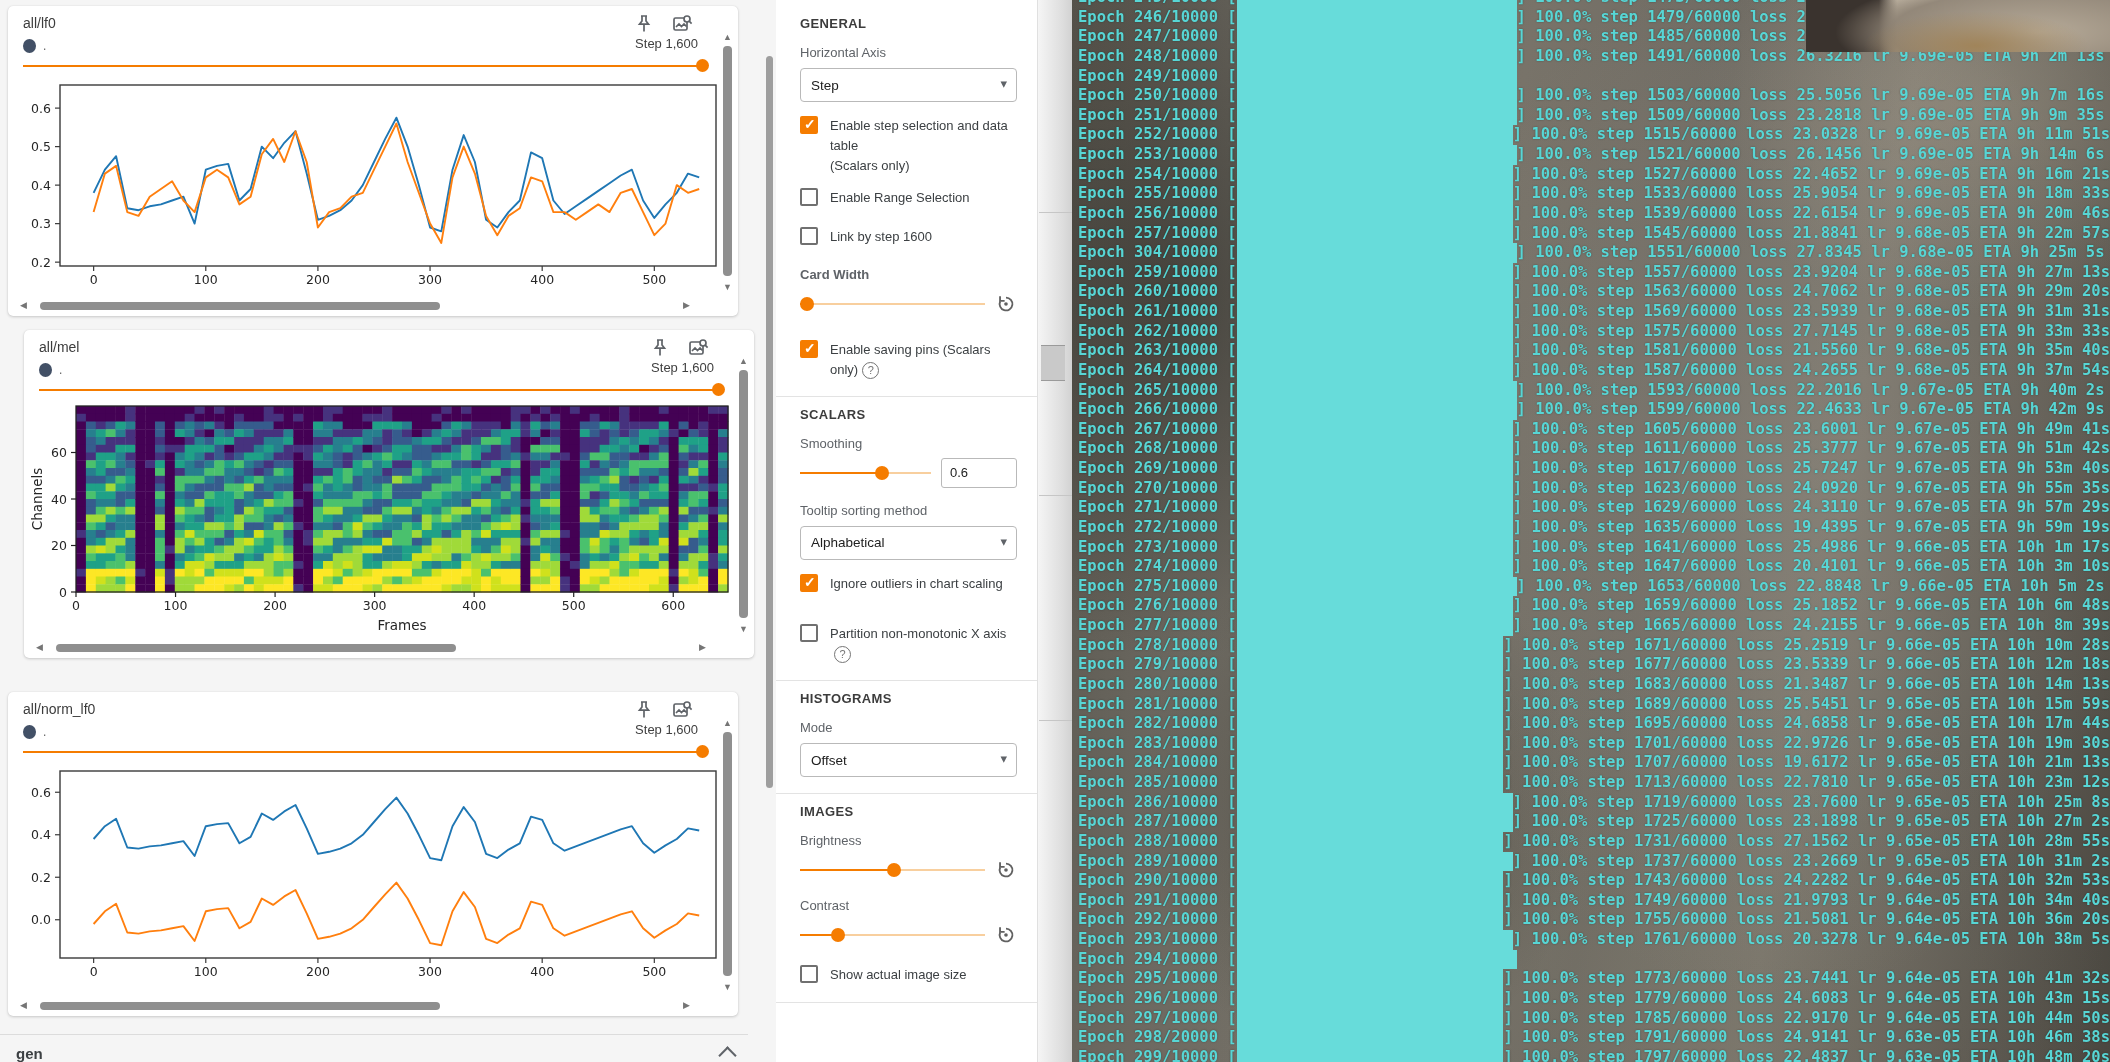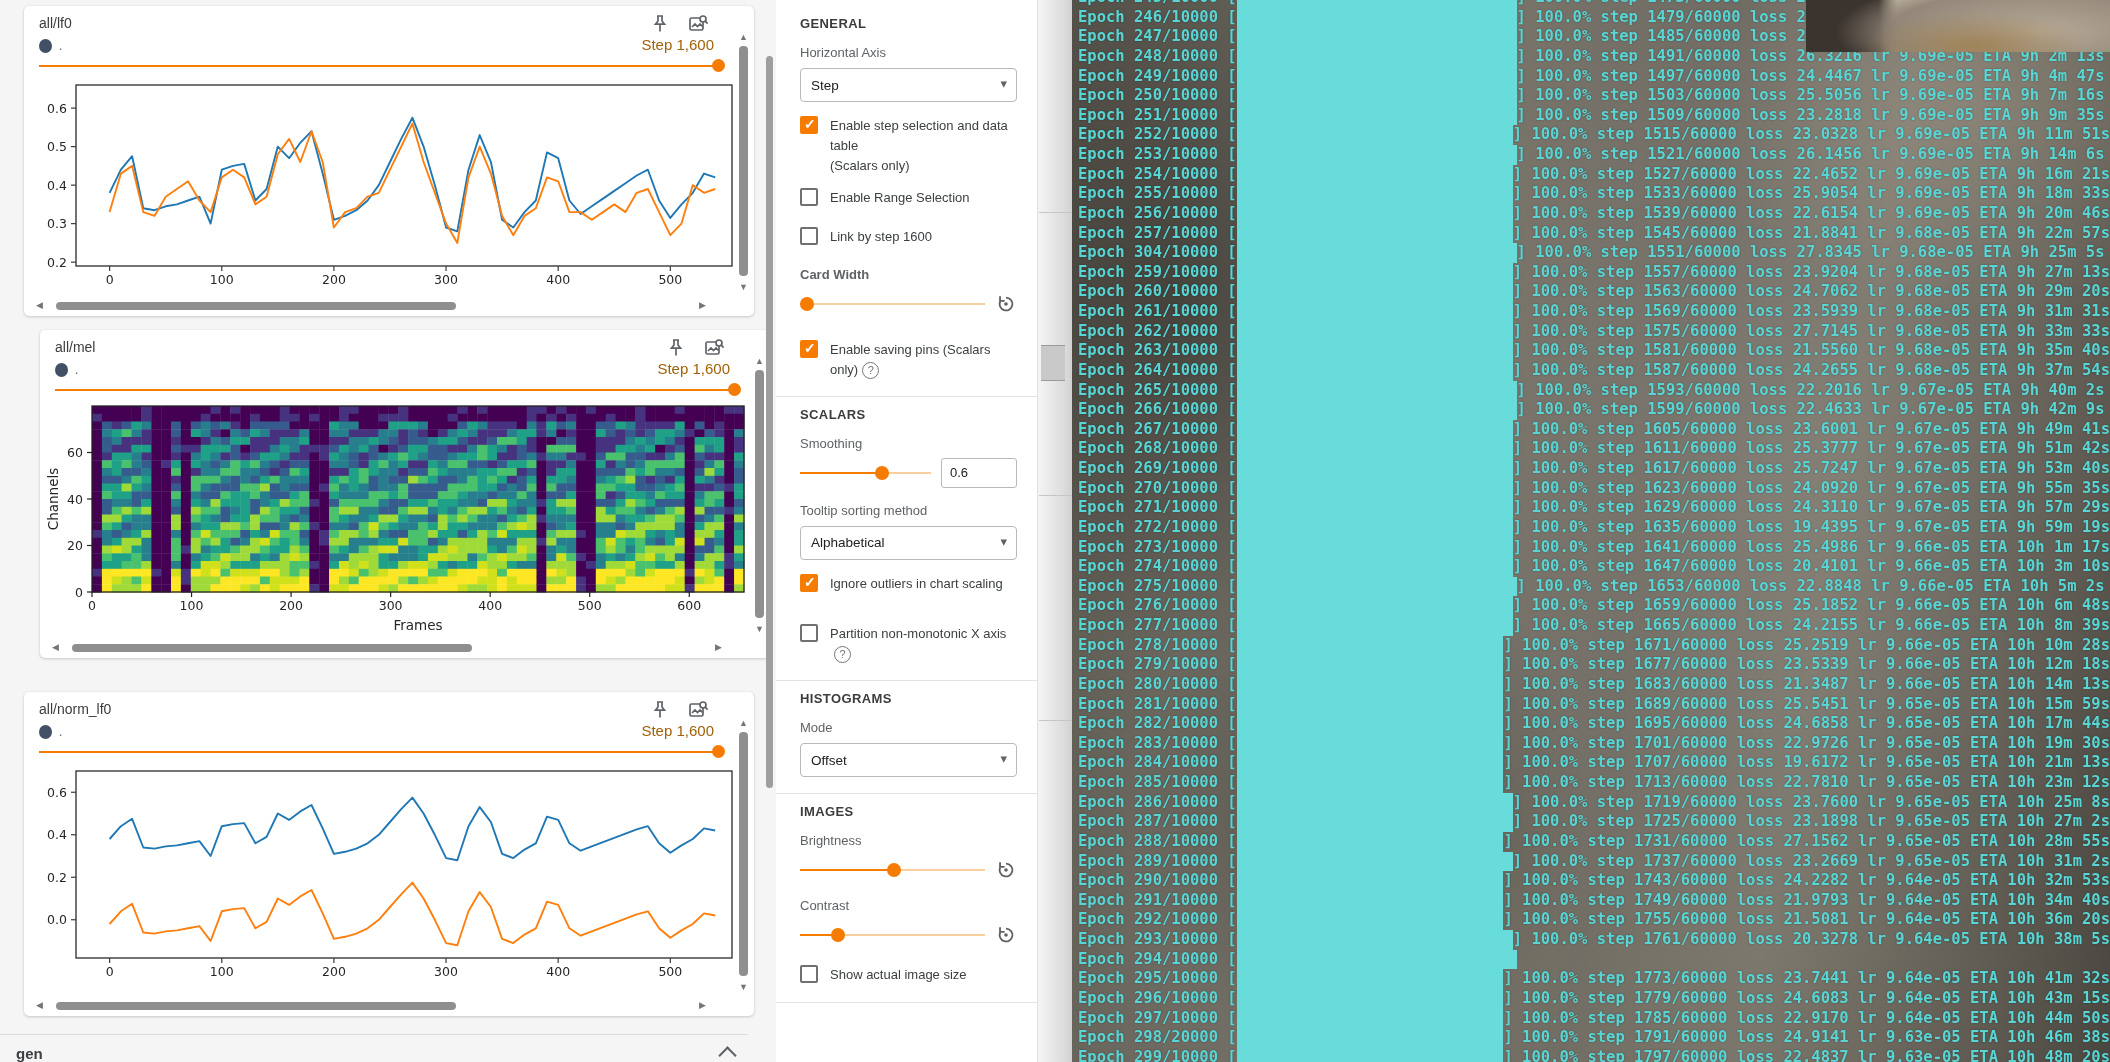--- a/index.html
+++ b/index.html
@@ -1,32 +1,32 @@
 <!DOCTYPE html>
 <html><head>
 <meta charset="utf-8">
 <style>
   html,body{margin:0;padding:0;width:2110px;height:1062px;overflow:hidden;
     font-family:"Liberation Sans",sans-serif;background:#f5f5f5;}
   .app{position:relative;width:2110px;height:1062px;}
 
   
   .cards-col{position:absolute;left:0;top:0;width:756px;height:1062px;background:#f5f5f5;}
-  .card{position:absolute;left:24px;width:730px;background:#fff;border-radius:5px;
+  .card{position:absolute;left:8px;width:730px;background:#fff;border-radius:5px;
     box-shadow:0 1px 3px rgba(0,0,0,.18),0 0 1px rgba(0,0,0,.12);}
   .card1{top:6px;height:310px;}
   .card2{top:330px;height:328px;margin-left:16px;}
   .card3{top:692px;height:324px;}
   .card-title{position:absolute;left:15px;top:9px;font-size:14px;color:#3c3c3c;}
   .card-icons{position:absolute;right:44px;top:6px;display:flex;gap:14px;}
   .icon-btn{width:24px;height:24px;cursor:pointer;}
   .run-row{position:absolute;left:15px;top:33px;display:flex;align-items:center;gap:7px;}
   .run-dot{width:13px;height:14px;border-radius:50%;background:#425066;}
   .run-name{font-size:12px;color:#616161;}
-  .step-label{position:absolute;right:40px;top:30px;font-size:15px;color:#a16207;}
+  .step-label{position:absolute;right:40px;top:30px;font-size:13px;color:#404040;}
   .step-slider{position:absolute;left:15px;top:53px;height:14px;width:688px;}
   .step-slider .track{position:absolute;left:0;right:8px;top:6px;height:2px;background:#f57c00;}
   .step-slider .thumb{position:absolute;right:2px;top:0;width:13px;height:13px;border-radius:50%;background:#f57c00;}
   .chart-wrap{position:absolute;left:6px;top:72px;}
   .hscroll{position:absolute;left:6px;bottom:4px;height:12px;width:700px;}
   .hscroll .thumb{position:absolute;left:26px;top:2px;width:400px;height:8px;background:#8f8f8f;border-radius:4px;}
   .hscroll .arr{position:absolute;top:0;font-size:9px;color:#757575;cursor:pointer;}
   .hscroll .arr.l{left:6px;} .hscroll .arr.r{right:24px;}
   .vscroll{position:absolute;right:5px;top:26px;bottom:24px;width:10px;}
   .vscroll .thumb{position:absolute;left:0;top:14px;bottom:16px;width:9px;background:#8f8f8f;border-radius:4px;}
@@ -2028,21 +2028,21 @@
     <div class="line" style="top:720px;"></div>
     <div class="thumb"></div>
   </div>
 
   <div class="terminal">
     <div class="term-lines" id="term-lines">
         <div class="term-line"><span>Epoch 245/10000 [</span><span class="term-bar"></span><span>] 100.0% step 1473/60000 loss 2</span></div>
         <div class="term-line"><span>Epoch 246/10000 [</span><span class="term-bar"></span><span>] 100.0% step 1479/60000 loss 2</span></div>
         <div class="term-line"><span>Epoch 247/10000 [</span><span class="term-bar"></span><span>] 100.0% step 1485/60000 loss 2</span></div>
         <div class="term-line"><span>Epoch 248/10000 [</span><span class="term-bar"></span><span>] 100.0% step 1491/60000 loss 26.3216 lr 9.69e-05 ETA 9h 2m 13s</span></div>
-        <div class="term-line"><span>Epoch 249/10000 [</span><span class="term-bar"></span><span>] 100.0% step 1497/60000 loss 24.4467 lr 9.69e-05 ETA 9h 4m 47s</span></div>
+        <div class="term-line"><span>Epoch 249/10000 [</span><span class="term-bar"></span></div>
         <div class="term-line"><span>Epoch 250/10000 [</span><span class="term-bar"></span><span>] 100.0% step 1503/60000 loss 25.5056 lr 9.69e-05 ETA 9h 7m 16s</span></div>
         <div class="term-line"><span>Epoch 251/10000 [</span><span class="term-bar"></span><span>] 100.0% step 1509/60000 loss 23.2818 lr 9.69e-05 ETA 9h 9m 35s</span></div>
         <div class="term-line"><span>Epoch 252/10000 [</span><span class="term-bar"></span><span>] 100.0% step 1515/60000 loss 23.0328 lr 9.69e-05 ETA 9h 11m 51s</span></div>
         <div class="term-line"><span>Epoch 253/10000 [</span><span class="term-bar"></span><span>] 100.0% step 1521/60000 loss 26.1456 lr 9.69e-05 ETA 9h 14m 6s</span></div>
         <div class="term-line"><span>Epoch 254/10000 [</span><span class="term-bar"></span><span>] 100.0% step 1527/60000 loss 22.4652 lr 9.69e-05 ETA 9h 16m 21s</span></div>
         <div class="term-line"><span>Epoch 255/10000 [</span><span class="term-bar"></span><span>] 100.0% step 1533/60000 loss 25.9054 lr 9.69e-05 ETA 9h 18m 33s</span></div>
         <div class="term-line"><span>Epoch 256/10000 [</span><span class="term-bar"></span><span>] 100.0% step 1539/60000 loss 22.6154 lr 9.69e-05 ETA 9h 20m 46s</span></div>
         <div class="term-line"><span>Epoch 257/10000 [</span><span class="term-bar"></span><span>] 100.0% step 1545/60000 loss 21.8841 lr 9.68e-05 ETA 9h 22m 57s</span></div>
         <div class="term-line"><span>Epoch 304/10000 [</span><span class="term-bar"></span><span>] 100.0% step 1551/60000 loss 27.8345 lr 9.68e-05 ETA 9h 25m 5s</span></div>
         <div class="term-line"><span>Epoch 259/10000 [</span><span class="term-bar"></span><span>] 100.0% step 1557/60000 loss 23.9204 lr 9.68e-05 ETA 9h 27m 13s</span></div>

